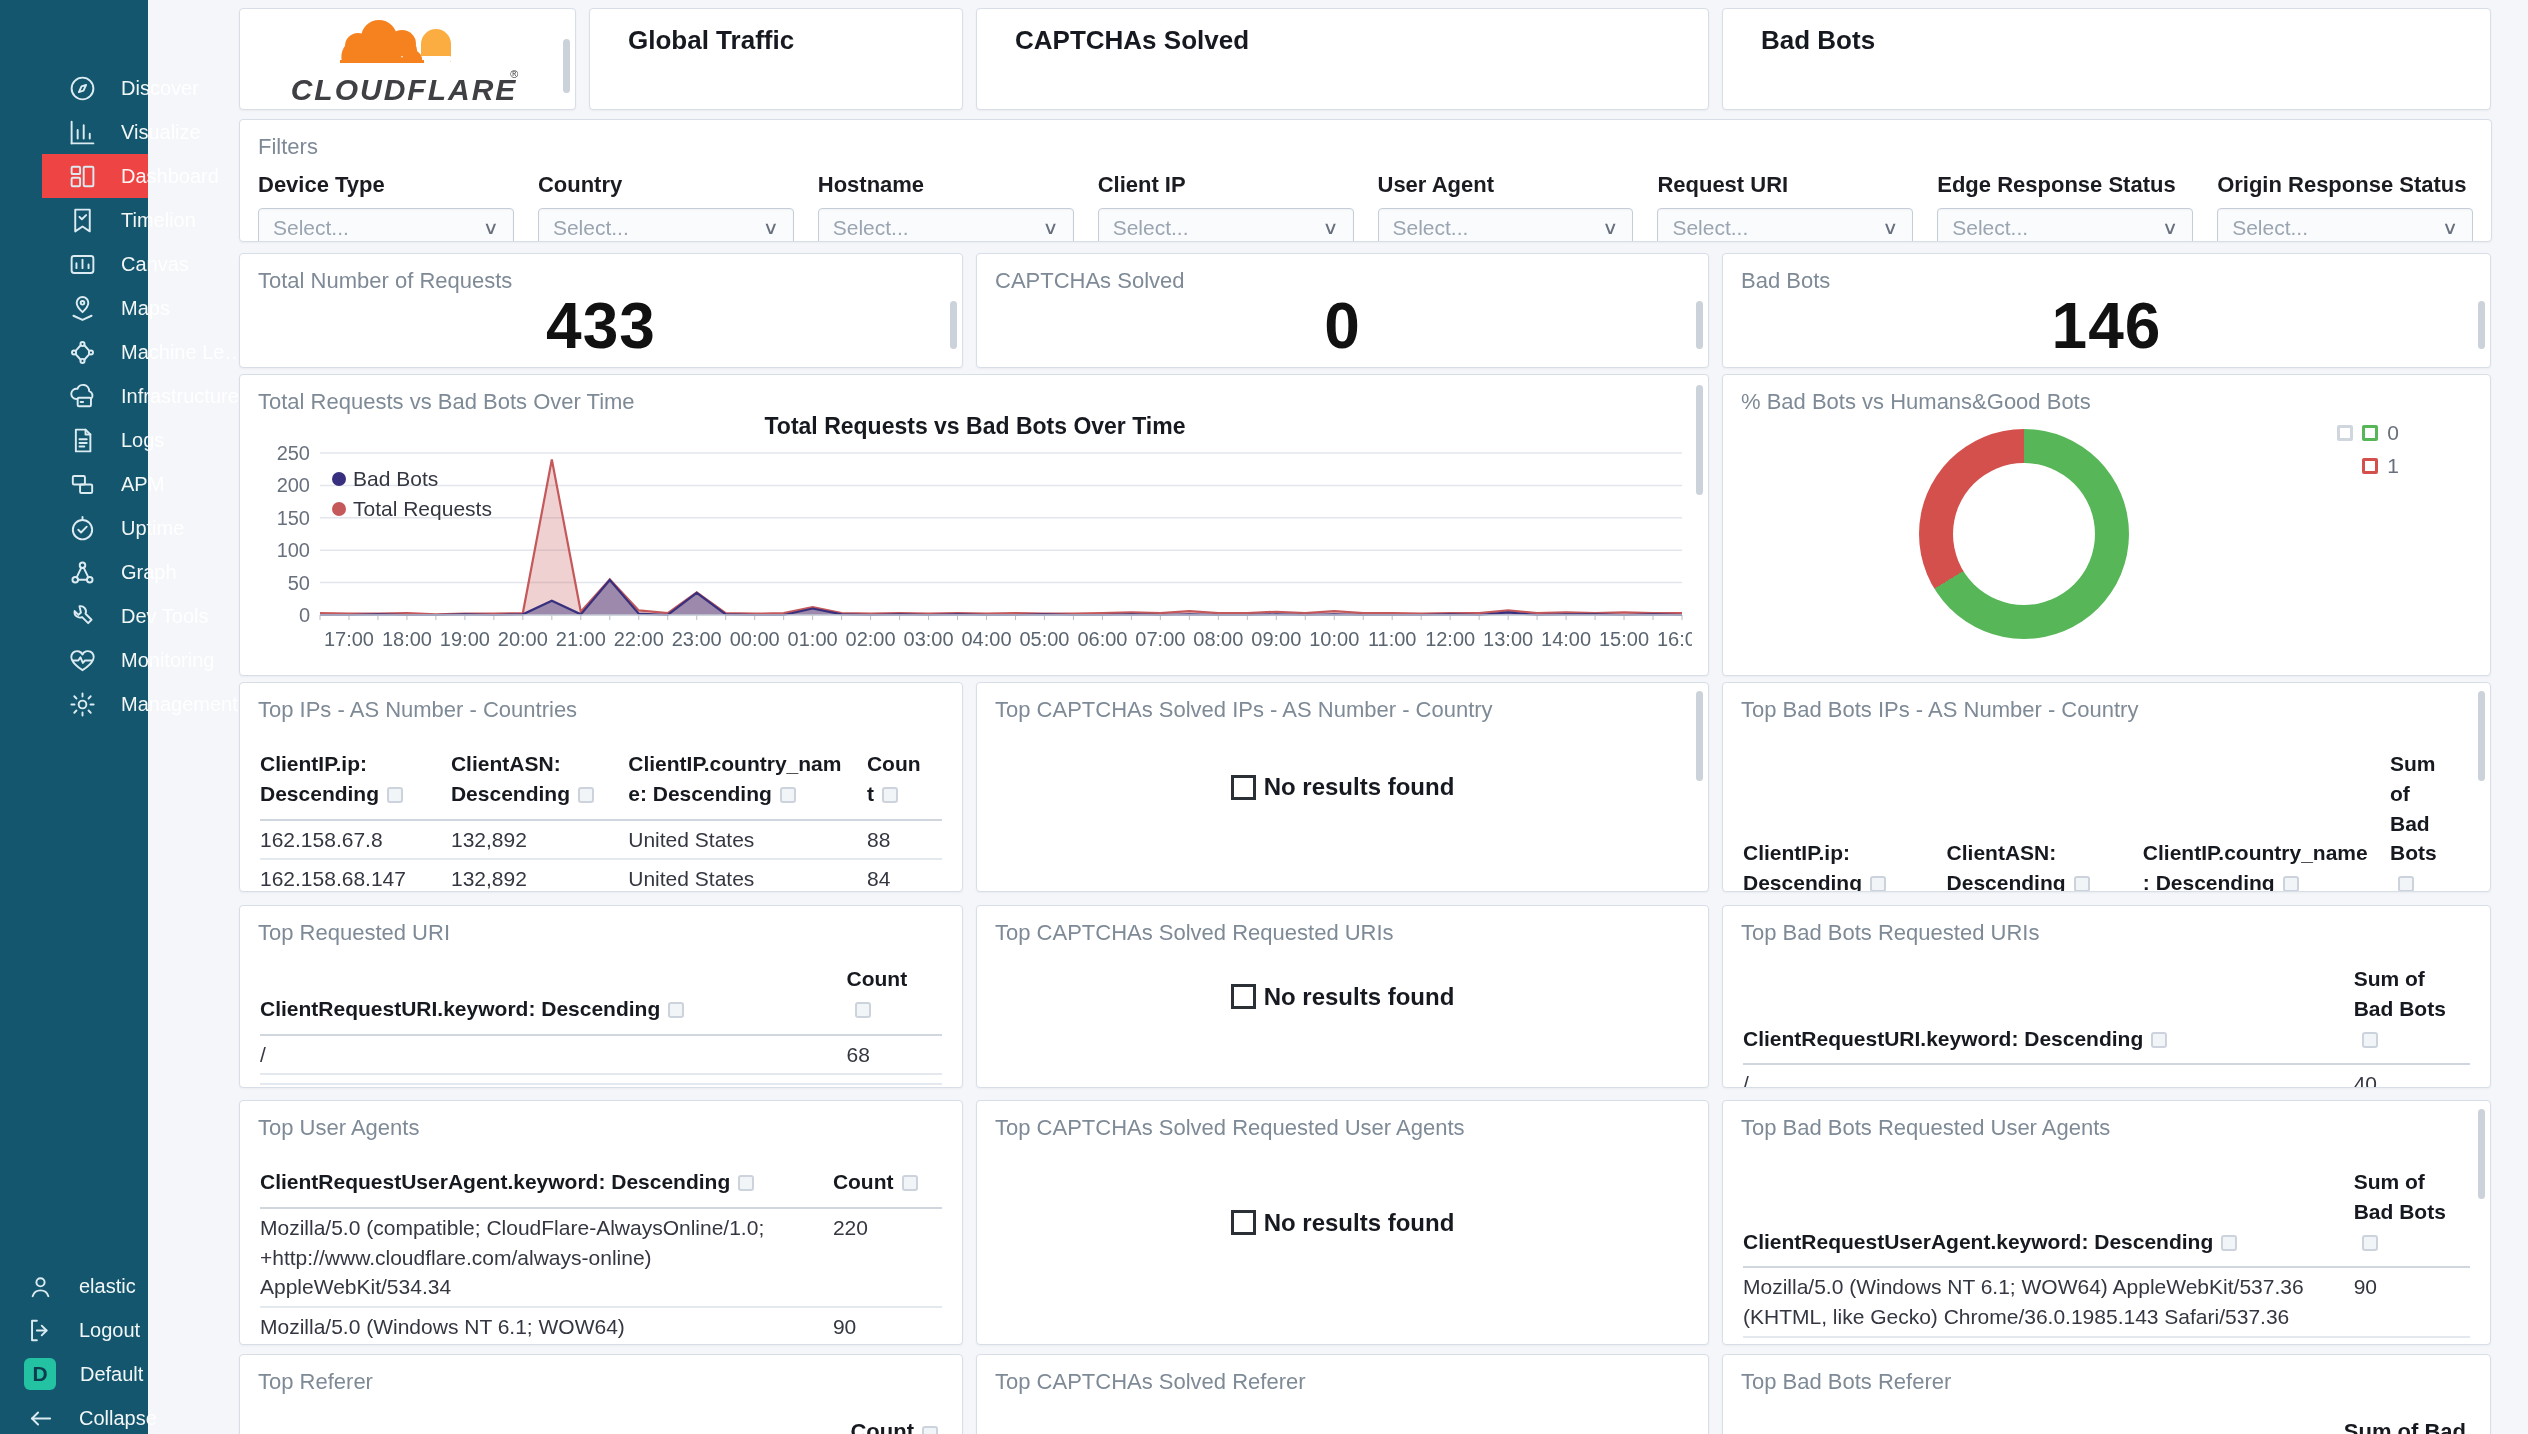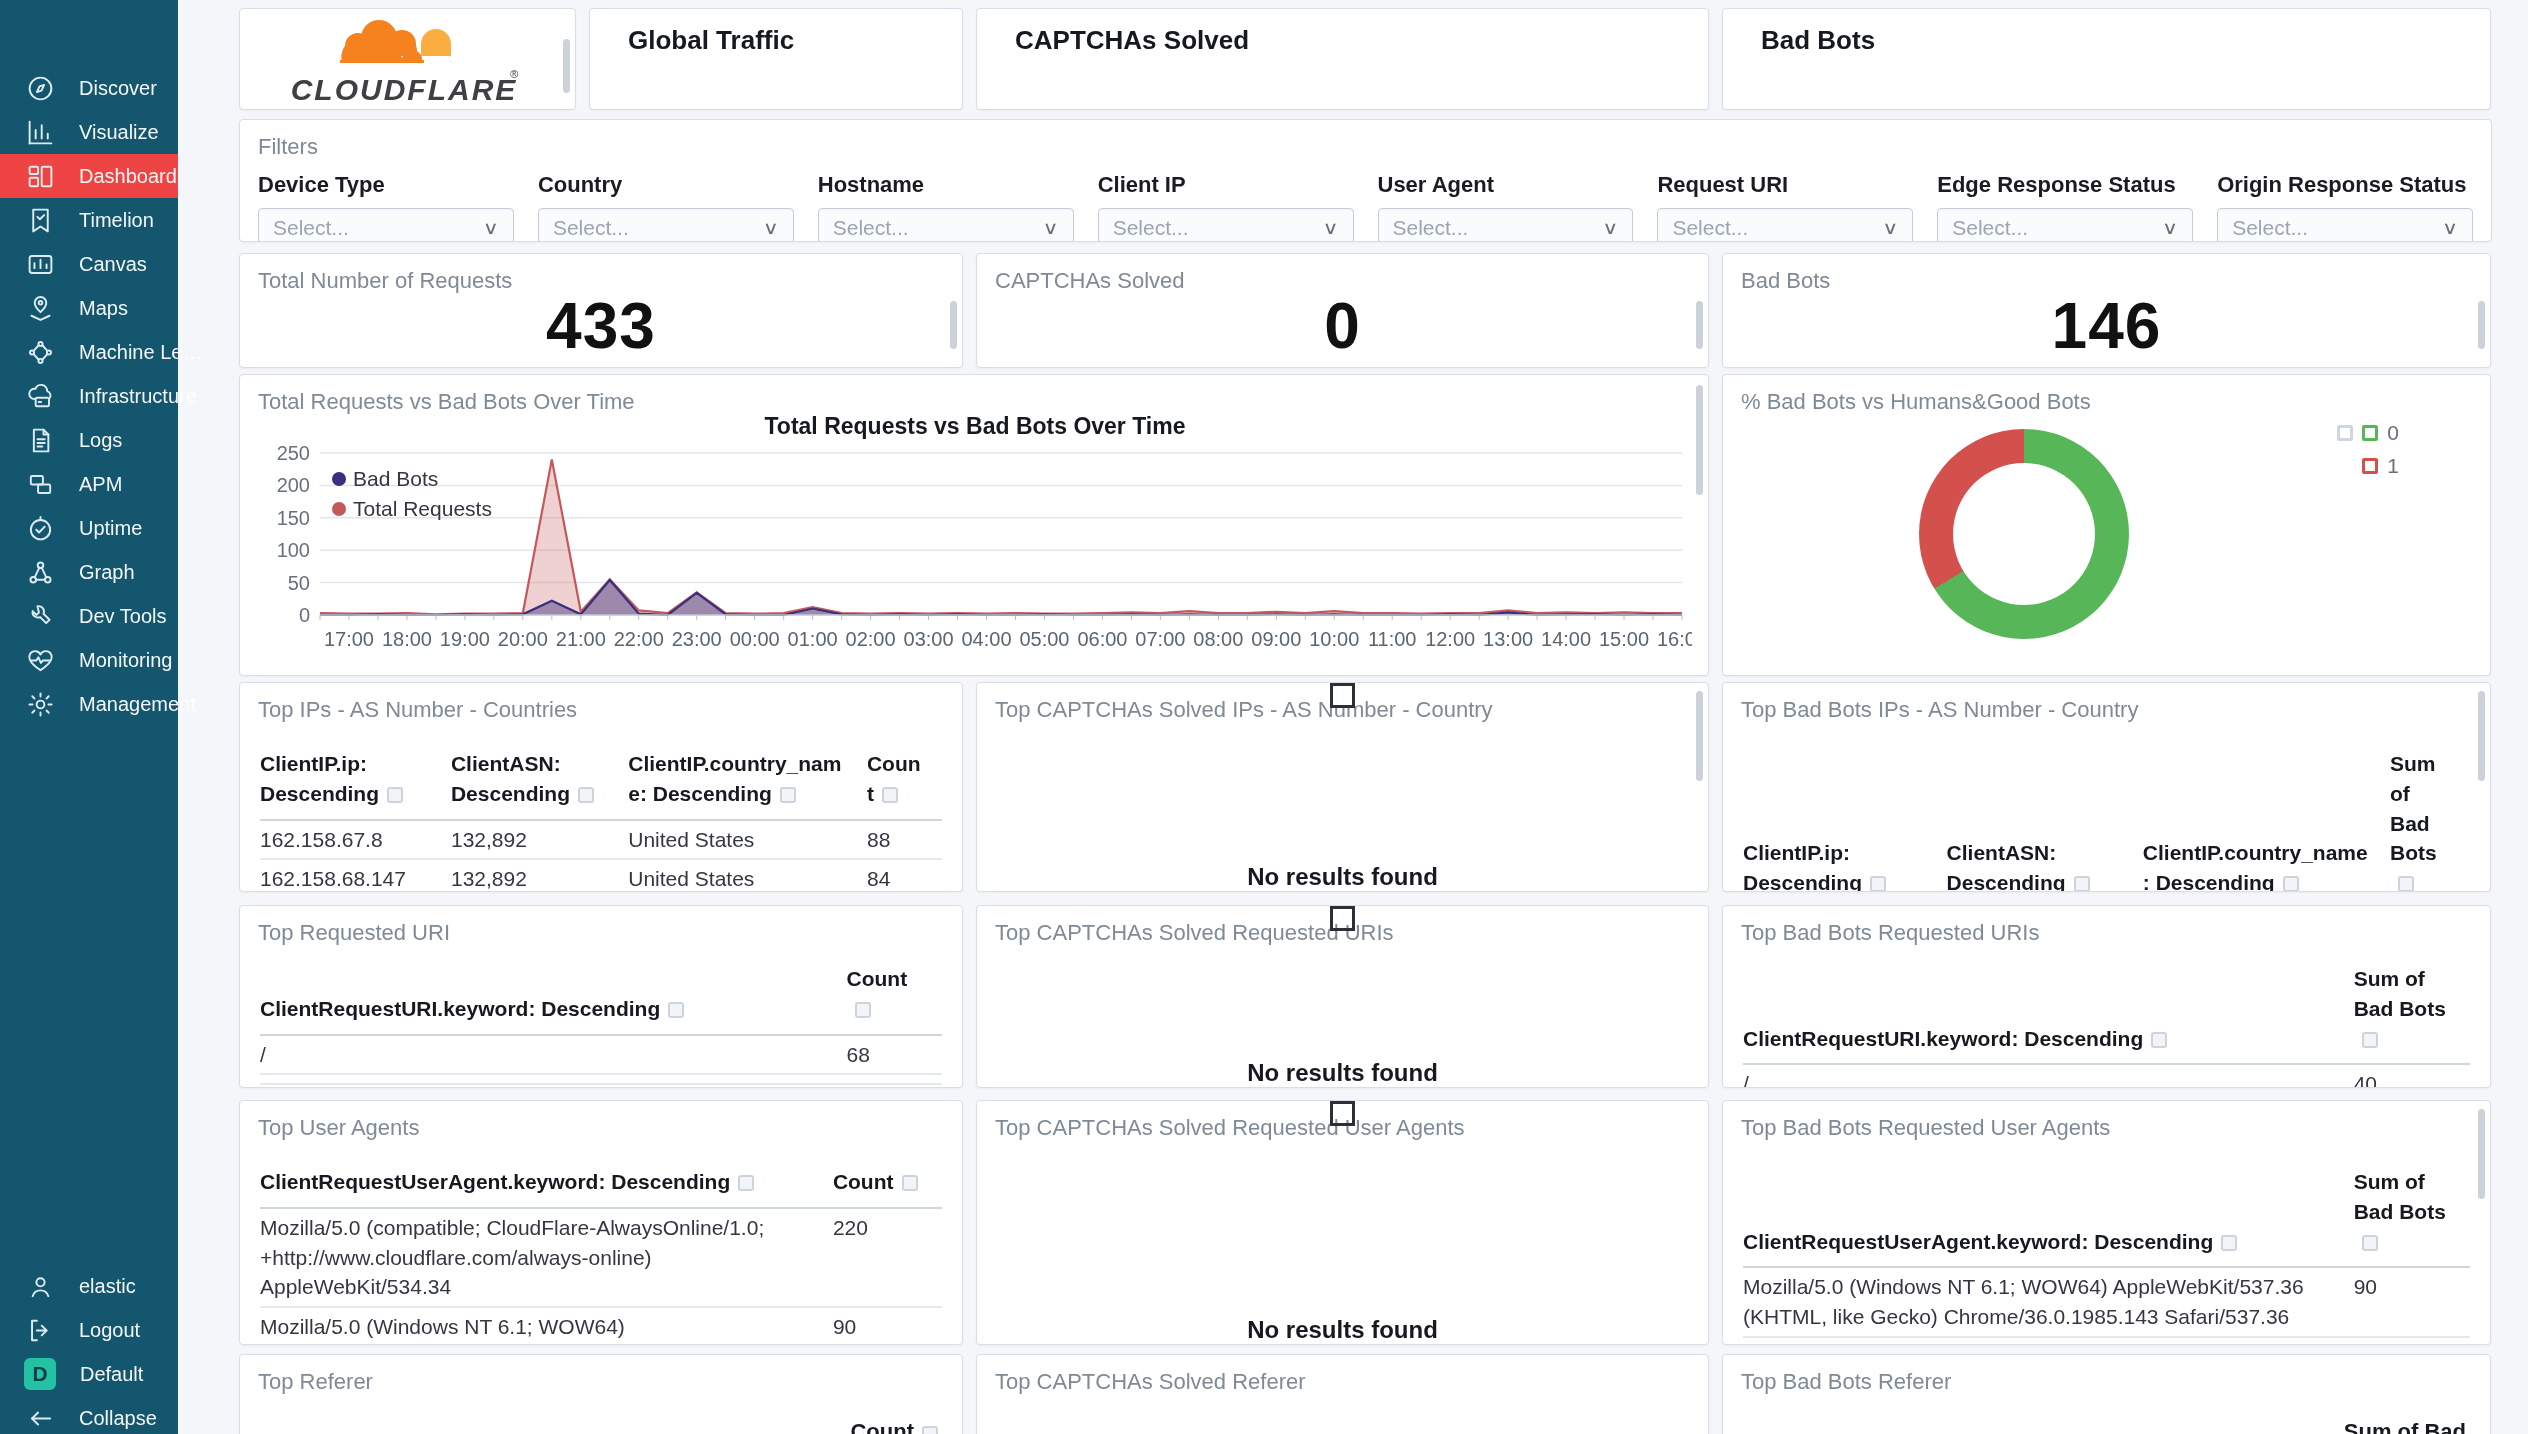--- a/index.html
+++ b/index.html
@@ -1,20 +1,20 @@
 <!DOCTYPE html>
 <html><head>
 <meta charset="utf-8">
 <style>
   * { margin:0; padding:0; box-sizing:border-box; }
   html,body { width:2528px; height:1434px; overflow:hidden; }
   body { font-family:"Liberation Sans", sans-serif; background:#f4f6f9; position:relative; color:#343741; }
 
   
-  .sidebar { position:absolute; left:0; top:0; width:178px; height:1434px; background:#13566d; display:flex; flex-direction:column; }
+  .sidebar { position:absolute; left:0; top:0; width:148px; height:1434px; background:#13566d; display:flex; flex-direction:column;padding-left:42px; }
   .nav-items { margin-top:66px; display:flex; flex-direction:column; }
   .nav-item { height:44px; display:flex; align-items:center; padding-left:26px; gap:24px; color:rgba(255,255,255,.95); font-size:20px; font-weight:500; cursor:pointer; white-space:nowrap; }
   .nav-item.active { background:#ef4444; }
   .icn { width:29px; height:29px; flex:none; }
   .icn * { stroke:#dcebf1; stroke-width:1.6; fill:none; stroke-linecap:round; stroke-linejoin:round; }
   .nav-footer { position:absolute; bottom:-6px; left:0; width:178px; display:flex; flex-direction:column; }
   .space-badge { width:32px; height:32px; background:#23c2a2; border-radius:6px; color:#0d3c4f; font-weight:700; font-size:21px; display:flex; align-items:center; justify-content:center; flex:none; margin-left:-2px; }
 
   
   .content { position:absolute; left:239px; top:0; width:2253px; }
@@ -62,21 +62,21 @@
 
   
   .ttable { padding:0 20px; margin-top:26px; font-size:21px; }
   .row-t2 .ttable { margin-top:18px; }
   .trow { display:flex; border-bottom:2px solid #e4e9ef; padding:4px 0; align-items:flex-start; }
   .trow.thead { align-items:flex-end; border-bottom:2px solid #cfd6de; font-weight:700; color:#16191f; padding:0 0 10px; }
   .tcell { padding-right:18px; line-height:1.42; word-break:break-word; }
   .sortbox { display:inline-block; width:16px; height:16px; border:2px solid #ccd3dc; border-radius:3px; background:#f2f5f8; margin-left:8px; vertical-align:-2px; }
 
   
-  .empty { position:absolute; inset:0; display:flex; flex-direction:column; align-items:center; justify-content:space-between; gap:8px; }
+  .empty { position:absolute; inset:0; display:flex; flex-direction:row; align-items:center; justify-content:center; gap:8px; }
   .empty-icon { width:25px; height:25px; border:3px solid #2b2f36; }
   .empty-text { font-size:24px; font-weight:700; color:#16191f; }
 
   
   .ref-head { text-align:right; padding:0 24px; margin-top:24px; font-weight:700; font-size:22px; color:#16191f; }
   .ref-head .sortbox { vertical-align:-3px; }
 
   
   .cf-logo { position:absolute; left:0; right:8px; top:6px; bottom:0; display:flex; flex-direction:column; align-items:center; justify-content:center;font-style:italic; }
 </style>

